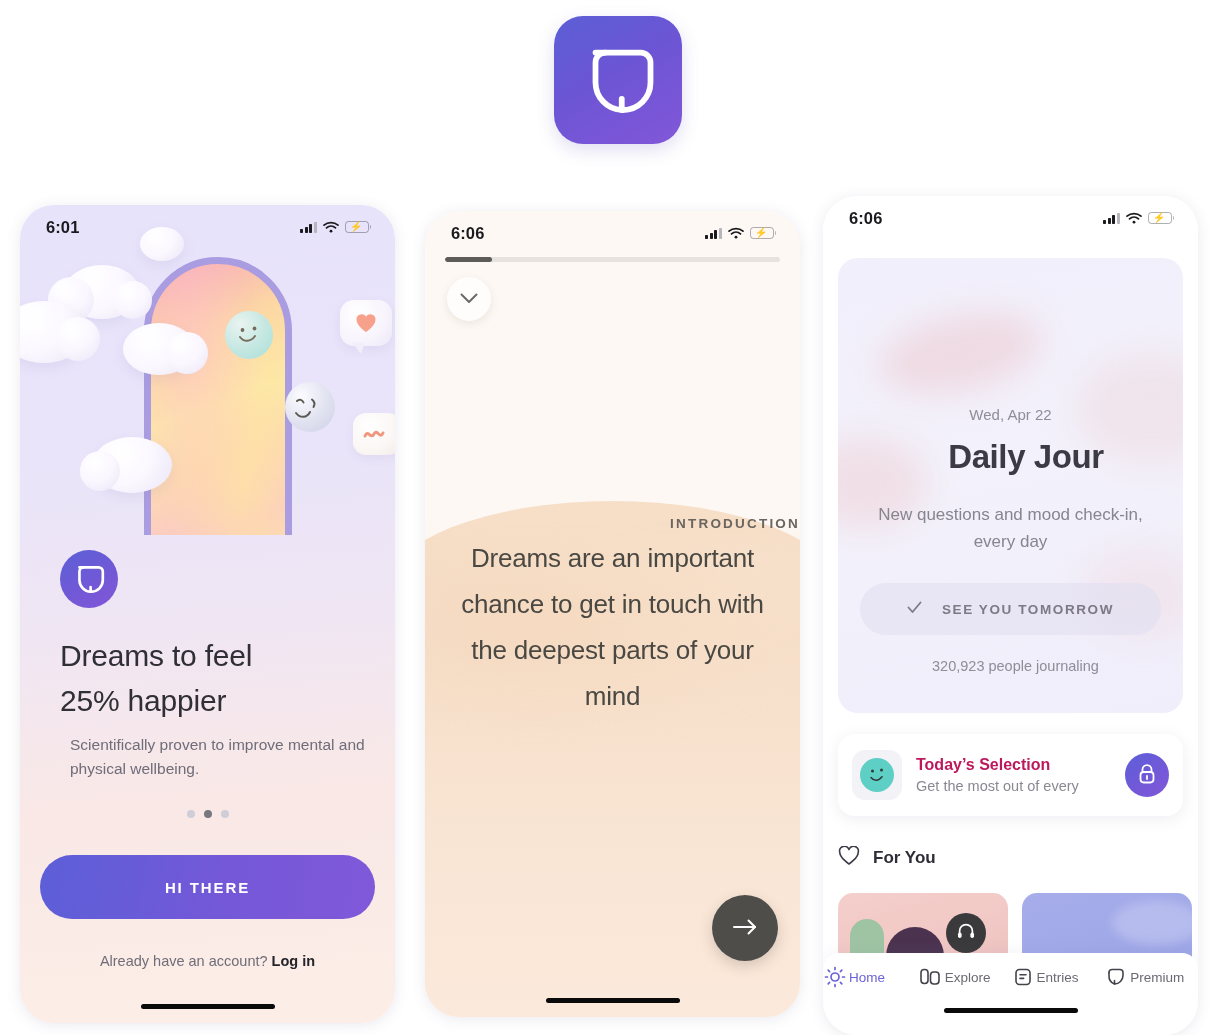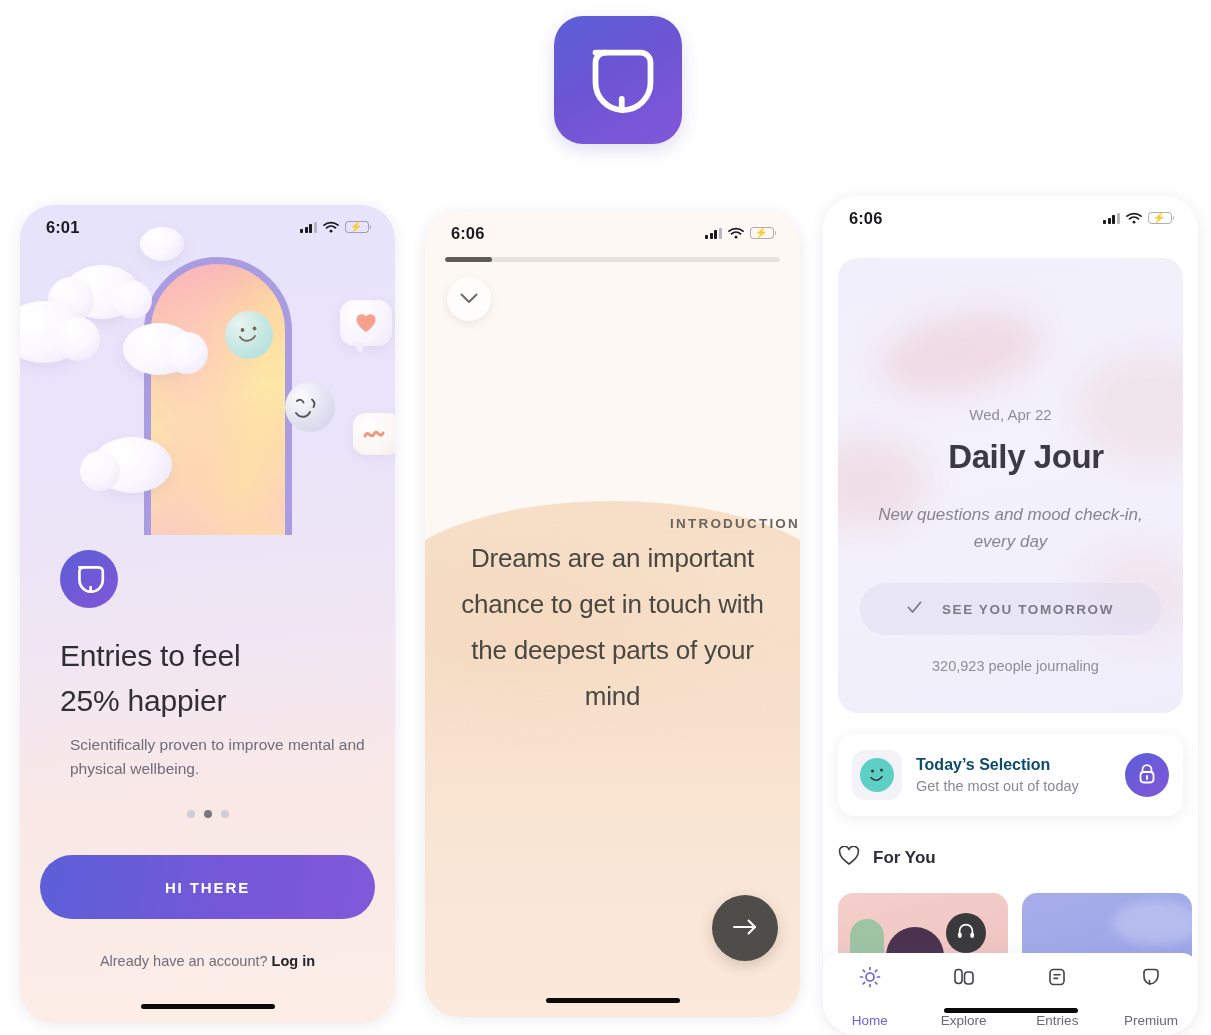--- a/index.html
+++ b/index.html
@@ -207,21 +207,21 @@
   }
   .dc-blob{ position:absolute; border-radius:50%; filter: blur(16px); }
   .b1{ left:40px; top:58px; width:165px; height:75px; background:rgba(236,200,205,.52); transform:rotate(-12deg); }
   .b2{ left:-32px; top:180px; width:120px; height:90px; background:rgba(238,202,206,.45); }
   .b3{ right:-44px; top:96px; width:150px; height:110px; background:rgba(236,205,210,.35); }
   .b4{ right:-20px; top:290px; width:120px; height:90px; background:rgba(238,210,214,.3); }
   .dc-date{ position:absolute; left:0; right:0; top:148px; text-align:center; font-size:15px; color:#8f8d98; }
   .dc-title{ position:absolute; left:0; right:0; top:180px; text-align:center;
     font-size:33px; font-weight:700; color:#3c3a45; letter-spacing:-.4px;margin-left:31px; }
   .dc-sub{ position:absolute; left:30px; right:30px; top:243px; text-align:center;
-    font-size:17px; line-height:1.6; color:#87858f;font-style:italic; }
+    font-size:17px; line-height:1.6; color:#87858f; }
   .dc-pill{
     position:absolute; left:22px; right:22px; top:325px; height:52px; border-radius:26px;
     background:rgba(226,222,240,.62);
     display:flex; align-items:center; justify-content:center; gap:20px;
     font-size:13.5px; font-weight:700; letter-spacing:1.6px; color:#7c7a85;
     border:none; cursor:pointer;
   }
   .dc-count{ position:absolute; left:0; right:0; top:400px; text-align:center;
     font-size:14.5px; color:#8f8d98;padding-left:10px; }
 
@@ -230,21 +230,21 @@
     border-radius:16px; background:#fff; box-shadow:0 3px 14px rgba(120,115,150,.13);
     display:flex; align-items:center; padding:0 14px; gap:14px; cursor:pointer;
   }
   .sel-thumb{
     width:50px; height:50px; border-radius:13px; background:#f3f2f6;
     display:flex; align-items:center; justify-content:center; flex:0 0 auto;
   }
   .sel-face{ width:34px; height:34px; border-radius:50%; background:#5ecfc4; position:relative; }
   .sel-face svg{ position:absolute; inset:0; width:100%; height:100%; }
   .sel-text{ flex:1 1 auto; min-width:0; }
-  .sel-title{ font-size:16px; font-weight:700; color:#0c4a6e; line-height:1.35; }
+  .sel-title{ font-size:16px; font-weight:700; color:#be185d; line-height:1.35; }
   .sel-sub{ font-size:14.5px; color:#8a8893; line-height:1.4; }
   .sel-lock{
     width:44px; height:44px; border-radius:50%; flex:0 0 auto; border:none; cursor:pointer;
     background: linear-gradient(140deg,#5c5fd8 0%, #7458d8 60%, #8059d9 100%);
     display:flex; align-items:center; justify-content:center;
   }
 
   .foryou{ position:absolute; left:15px; top:650px; display:flex; align-items:center; gap:13px; }
   .foryou-label{ font-size:17px; font-weight:700; color:#2f2d38; }
 
@@ -258,21 +258,21 @@
   .c2{ background: linear-gradient(165deg,#a7adea 0%, #9ea7e8 60%, #97a0e6 100%); }
   .c2::after{ content:""; position:absolute; right:-10px; top:8px; width:90px; height:44px; border-radius:50%;
     background: rgba(255,255,255,.22); filter: blur(5px); }
 
   .tabbar{
     position:absolute; left:0; right:0; bottom:0; height:82px; background:#fff;
     border-top-left-radius:16px; border-top-right-radius:16px;
     display:flex; align-items:flex-start; padding-top:12px; z-index:30;
     box-shadow: 0 -3px 14px rgba(120,115,150,.07);
   }
-  .tab{ flex:1 1 0; display:flex; flex-direction:column; align-items:center; gap:24px; cursor:pointer; }
+  .tab{ flex:1 1 0; display:flex; flex-direction:row; align-items:center; gap:2px; cursor:pointer; }
   .tab .ti{ height:24px; display:flex; align-items:center; justify-content:center; }
   .tab .tl{ font-size:13.5px; color:#6b6973; }
   .tab.active .tl{ color:#6c63d8; }
 </style>
 </head>
 <body>
 
 <div class="page">
 
   <div class="app-icon">
@@ -345,21 +345,21 @@
       </div>
 
       <div class="s1-logo">
         <svg viewBox="0 0 64 64" fill="none">
           <path d="M14 10h36a8 8 0 0 1 8 8v16a22 22 0 0 1-22 22h-1v-9" stroke="#fff" stroke-width="5" stroke-linecap="round" stroke-linejoin="round"></path>
           <path d="M35 56a22 22 0 0 1-21-22V18a8 8 0 0 1 8-8" stroke="#fff" stroke-width="5" stroke-linecap="round" stroke-linejoin="round"></path>
         </svg>
       </div>
 
       <div class="s1-title">
-        <div>Entries to feel</div>
+        <div>Dreams to feel</div>
         <div>25% happier</div>
       </div>
       <div class="s1-sub">Scientifically proven to improve mental and physical wellbeing.</div>
 
       <div class="dots">
         <span></span>
         <span class="on"></span>
         <span></span>
       </div>
 
@@ -478,21 +478,21 @@
           <div class="sel-face">
             <svg viewBox="0 0 34 34" fill="none">
               <circle cx="12.5" cy="13" r="1.5" fill="#2f3b3a"></circle>
               <circle cx="21.5" cy="12" r="1.5" fill="#2f3b3a"></circle>
               <path d="M11 19.5c2.5 3.6 7.5 3.8 11-.8" stroke="#2f3b3a" stroke-width="1.5" stroke-linecap="round"></path>
             </svg>
           </div>
         </div>
         <div class="sel-text">
           <div class="sel-title">Today’s Selection</div>
-          <div class="sel-sub">Get the most out of today</div>
+          <div class="sel-sub">Get the most out of every</div>
         </div>
         <button class="sel-lock">
           <span>
             <svg width="20" height="22" viewBox="0 0 20 22" fill="none">
               <path d="M5.5 9V6.6a4.5 4.5 0 0 1 9 0V9" stroke="#fff" stroke-width="1.8" stroke-linecap="round"></path>
               <rect x="3.5" y="9" width="13" height="10.5" rx="3.2" stroke="#fff" stroke-width="1.8"></rect>
               <path d="M10 13v3" stroke="#fff" stroke-width="1.8" stroke-linecap="round"></path>
             </svg>
           </span>
         </button>

